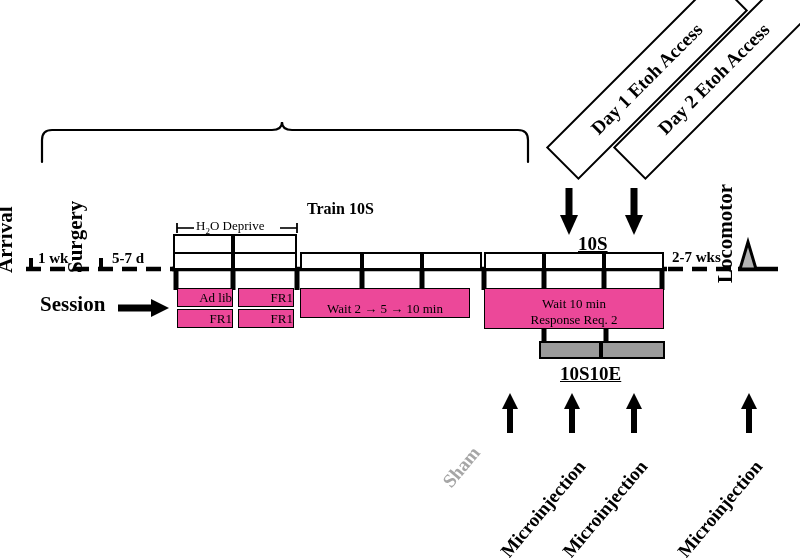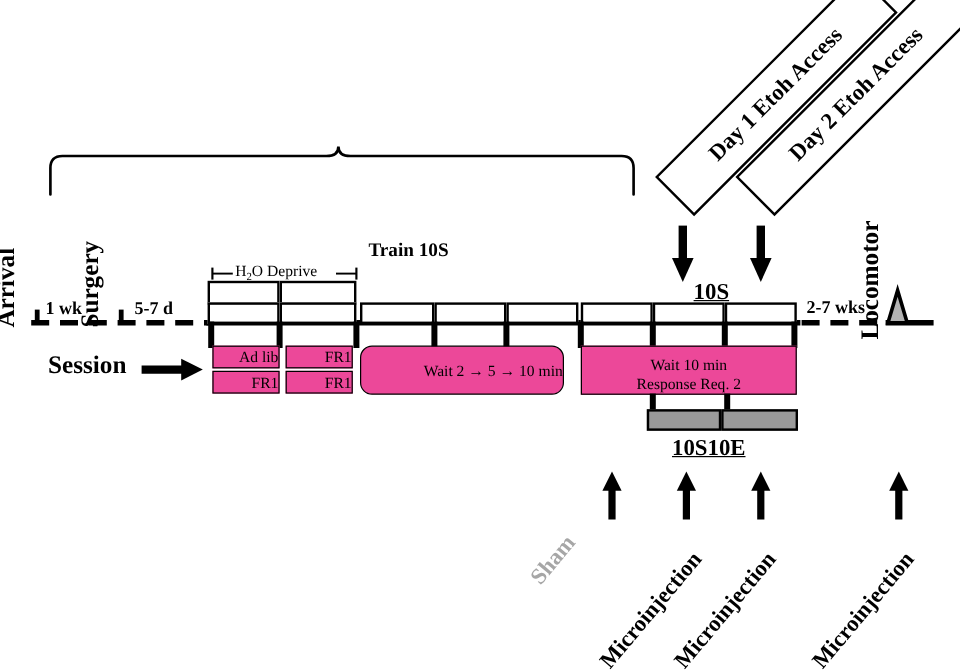--- a/index.html
+++ b/index.html
@@ -223,21 +223,21 @@
     <span class="cell-text">FR1</span>
   </div>
 
   <div class="abs labelbox" style="left:238px; top:288px; width:56px; height:19px;">
     <span class="cell-text">FR1</span>
   </div>
   <div class="abs labelbox" style="left:238px; top:309px; width:56px; height:19px;">
     <span class="cell-text">FR1</span>
   </div>
 
-  <div class="abs labelbox" style="left:300px; top:288px; width:170px; height:41px; flex-direction:row;border-radius:10px;">
+  <div class="abs labelbox" style="left:300px; top:288px; width:170px; height:30px; flex-direction:column;">
     <span class="cell-text">Wait 2  →  5  →  10 min</span>
   </div>
 
   <div class="abs labelbox" style="left:484px; top:288px; width:180px; height:41px; flex-direction:column;">
     <span class="cell-text">Wait 10 min</span>
     <span class="cell-text">Response Req. 2</span>
   </div>
 
   <div class="abs phase-tag" style="left:578px; top:233px;">10S</div>
 

